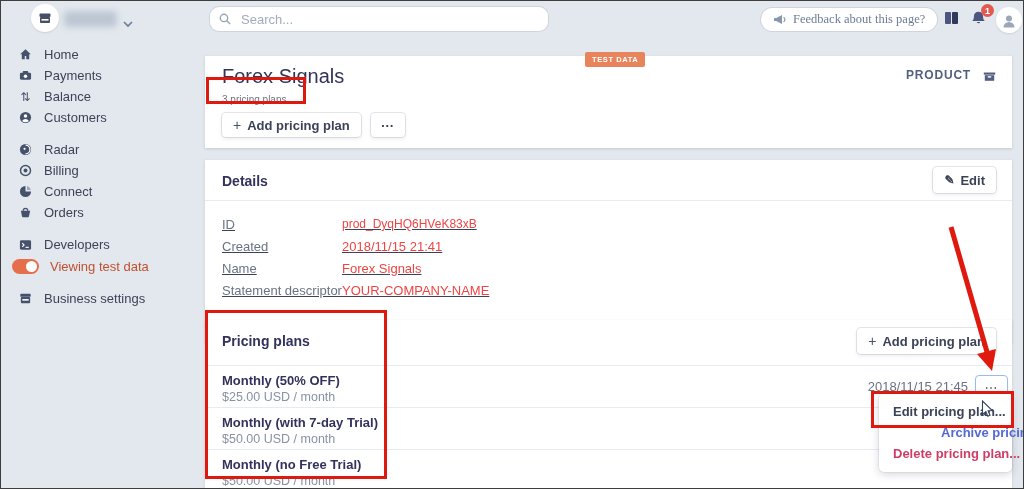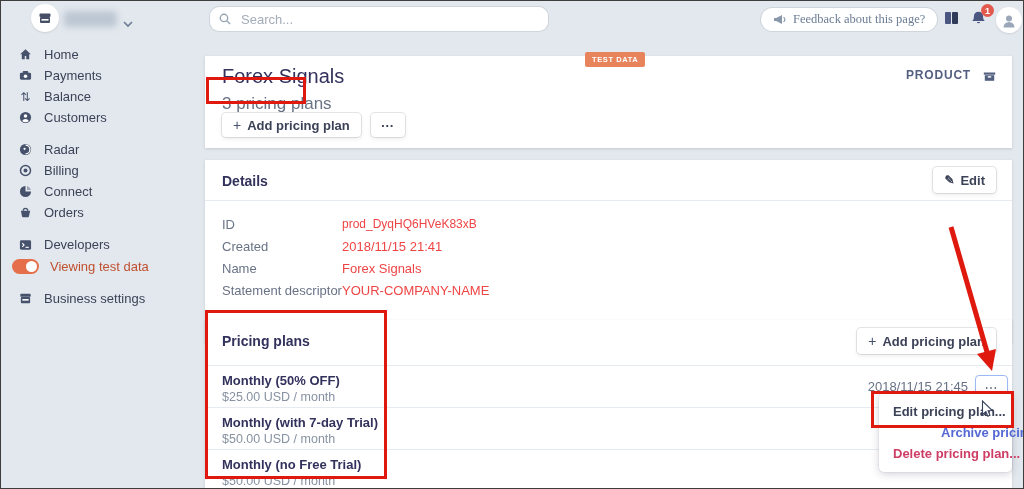--- a/index.html
+++ b/index.html
@@ -49,34 +49,34 @@
   .test-mode-label { color:#c0512f; }
   .toggle-pill { width:27px; height:15px; border-radius:8px; background:#e56f4a; position:relative; }
   .toggle-pill .knob { position:absolute; right:2px; top:2px; width:11px; height:11px;
     border-radius:50%; background:#fff; }
 
   
   .main { position:absolute; left:205px; top:48px; width:807px; height:449px;padding-left:43px; }
   .card { position:absolute; left:0; width:807px; background:#fff; border-radius:0;
     box-shadow:0 1px 3px rgba(50,50,93,.12), 0 1px 2px rgba(0,0,0,.04); }
   #card-product { top:8px; height:92px; }
-  #card-details { top:112px; height:183px; }
+  #card-details { top:112px; height:183px;text-decoration:underline; }
   #card-pricing { top:272px; height:168px; }
 
   .test-badge { position:absolute; left:380px; top:4px; z-index:10; background:#e8845c; color:#fff;
     font-size:7.5px; font-weight:bold; letter-spacing:.6px; padding:3px 7px; border-radius:2px; }
 
   .btn { display:inline-flex; align-items:center; justify-content:center; gap:6px; background:#fff;
     border:0; border-radius:4px; box-shadow:0 0 0 1px rgba(42,47,69,.12), 0 2px 4px rgba(42,47,69,.09);
     color:#3c4257; font:600 13px "Liberation Sans", sans-serif; height:24px; padding:0 11px;
     cursor:pointer; }
   .btn .plus { font-size:14px; font-weight:400; color:#46516c; }
 
   .c1-title { position:absolute; left:17px; top:9px; font-size:20px; color:#32325d; }
-  .c1-sub { position:absolute; left:17px; top:38px; font-size:17px; color:#697386; }
+  .c1-sub { position:absolute; left:17px; top:38px; font-size:10px; color:#697386; }
   .c1-buttons { position:absolute; left:17px; top:57px; display:flex; gap:10px; }
   .more-btn { width:34px; padding:0; letter-spacing:1px; }
   .product-type { position:absolute; right:16px; top:12px; display:flex; align-items:center; gap:12px;
     font-size:12px; font-weight:bold; letter-spacing:.8px; color:#525f7f; }
 
   .card-h { height:41px; border-bottom:1px solid #e6ebf1; position:relative; }
   .card-h .h-title { position:absolute; left:17px; top:13px; font-size:14px; font-weight:bold; color:#32325d; }
   .edit-btn { position:absolute; right:16px; top:7px; height:26px; }
   .edit-btn .pencil { font-size:12px; }
   .addplan-btn { position:absolute; right:16px; top:8px; height:26px; }

